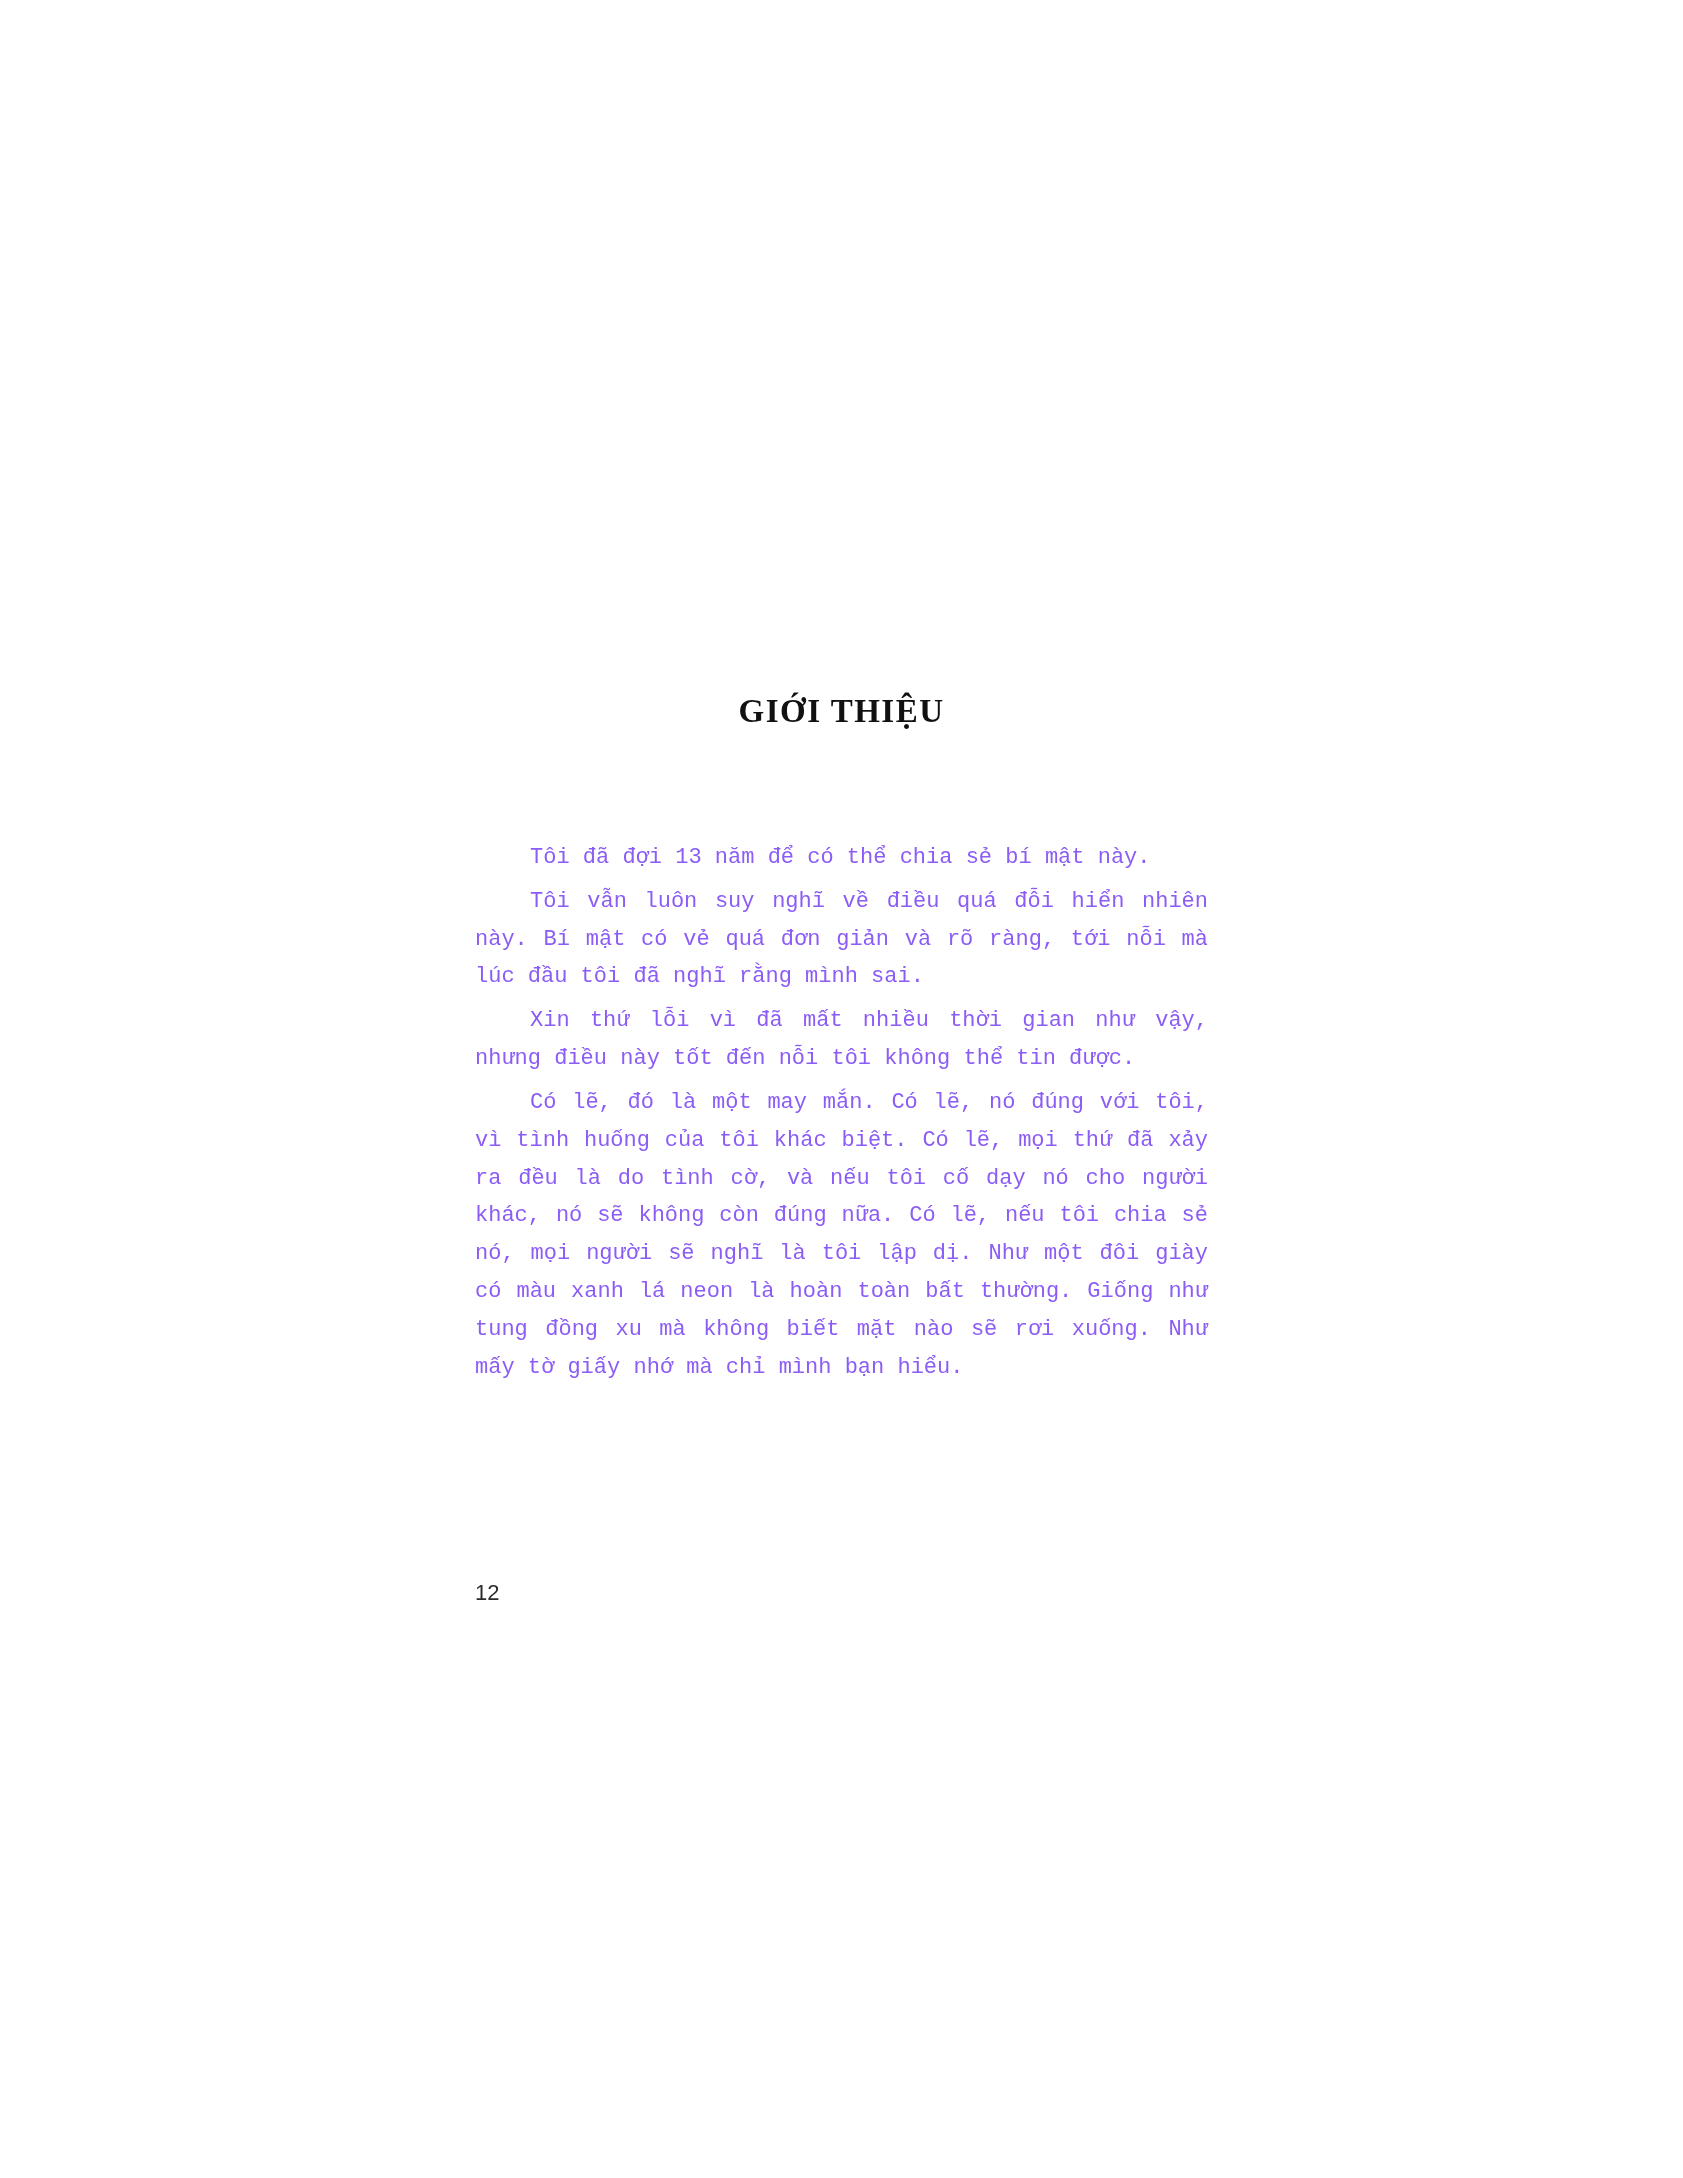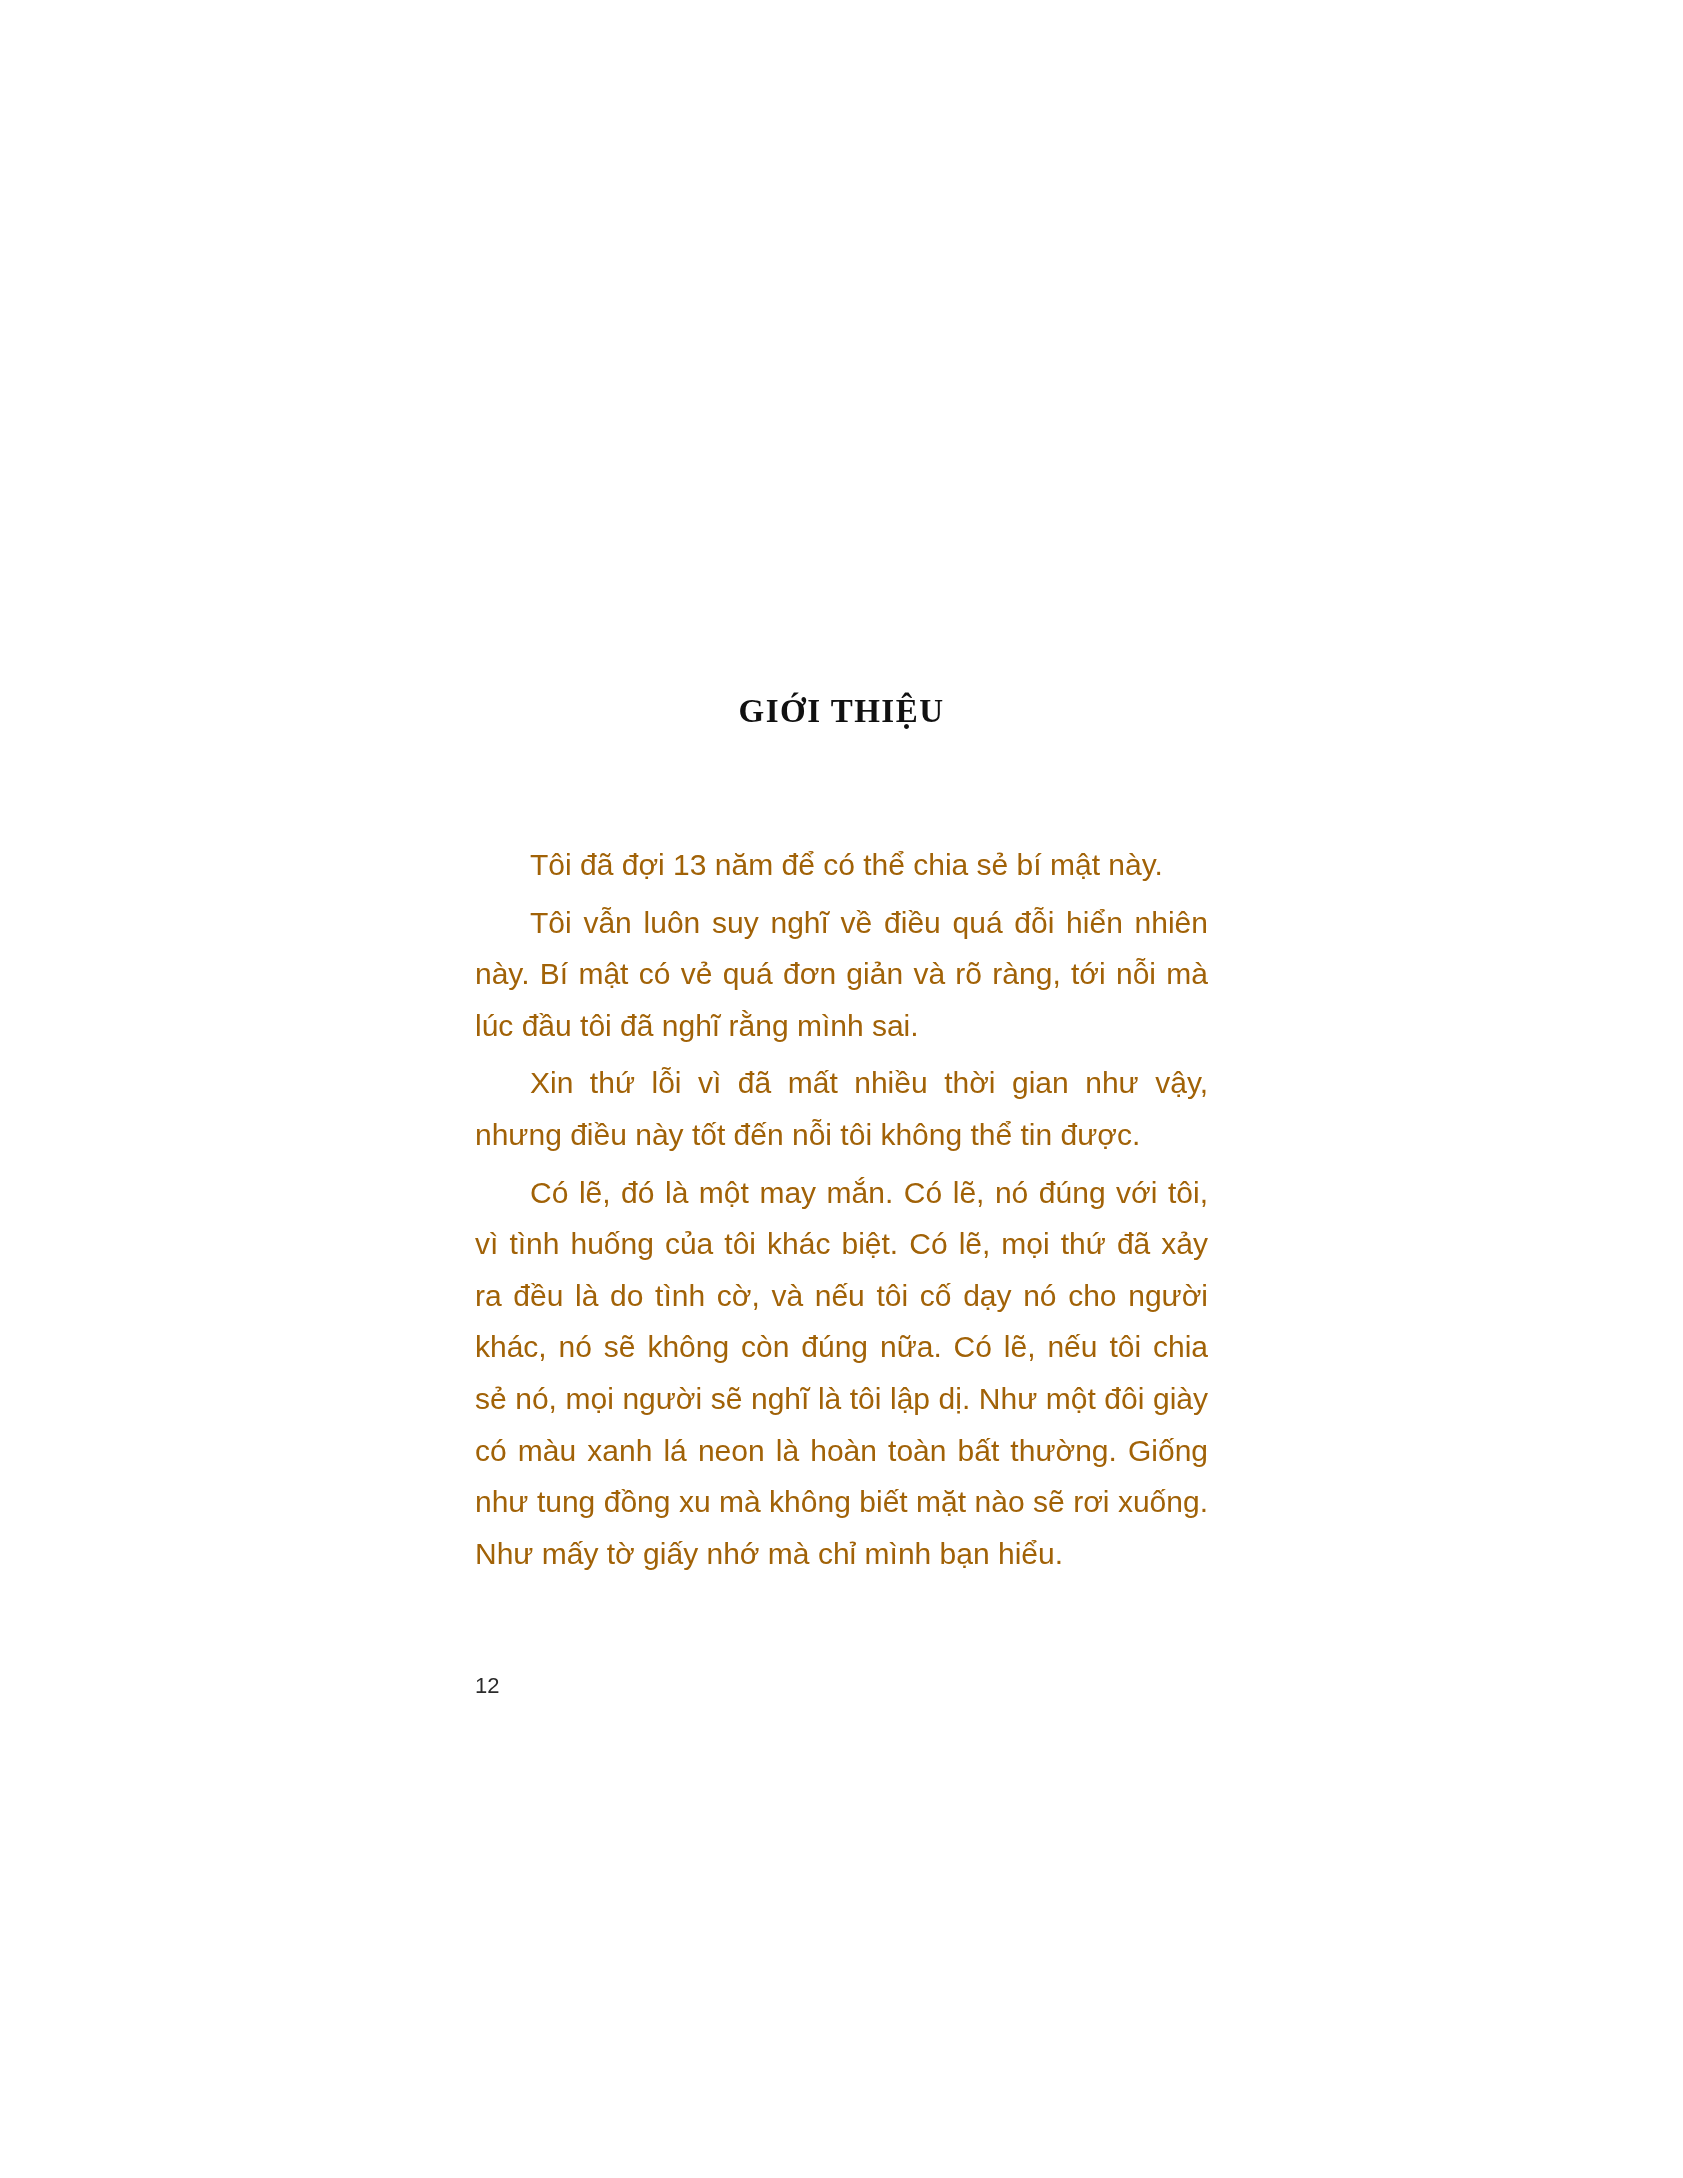--- a/index.html
+++ b/index.html
@@ -24,37 +24,37 @@
   .chapter-title {
     font-family: "Liberation Serif", serif;
     font-weight: bold;
     font-size: 33px;
     letter-spacing: 1.5px;
     color: #111111;
     text-align: center;
     margin: 0 0 109px 0;
   }
   .body-text p {
-    font-family: Liberation Sans, sans-serif;
-    font-size: 30px;
+    font-family: Liberation Mono, monospace;
+    font-size: 22px;
     line-height: 1.72;
-    color: #a16207;
+    color: #8b5cf6;
     text-align: justify;
     text-justify: inter-word;
     margin: 0 0 6px 0;
     text-indent: 55px;
     hyphens: none;
   }
   .body-text p:last-child {
     margin-bottom: 0;
   }
   .page-number {
     position: absolute;
     left: 475px;
-    top: 1673px;
+    top: 1580px;
     font-family: "Liberation Sans", sans-serif;
     font-size: 22px;
     color: #2b2b2b;
   }
 </style>
 </head>
 <body>
 
 <div class="page">
 

